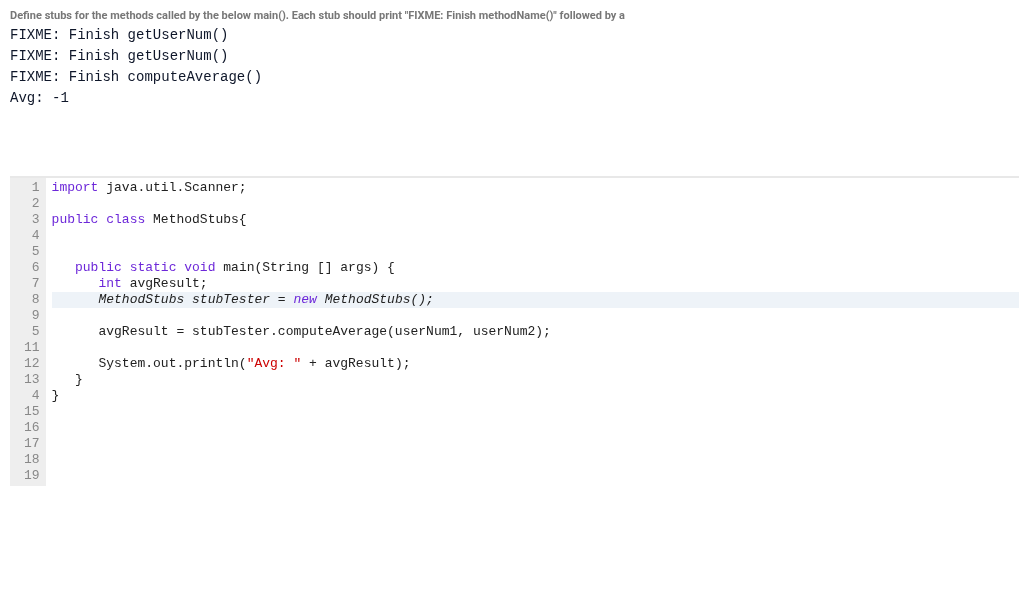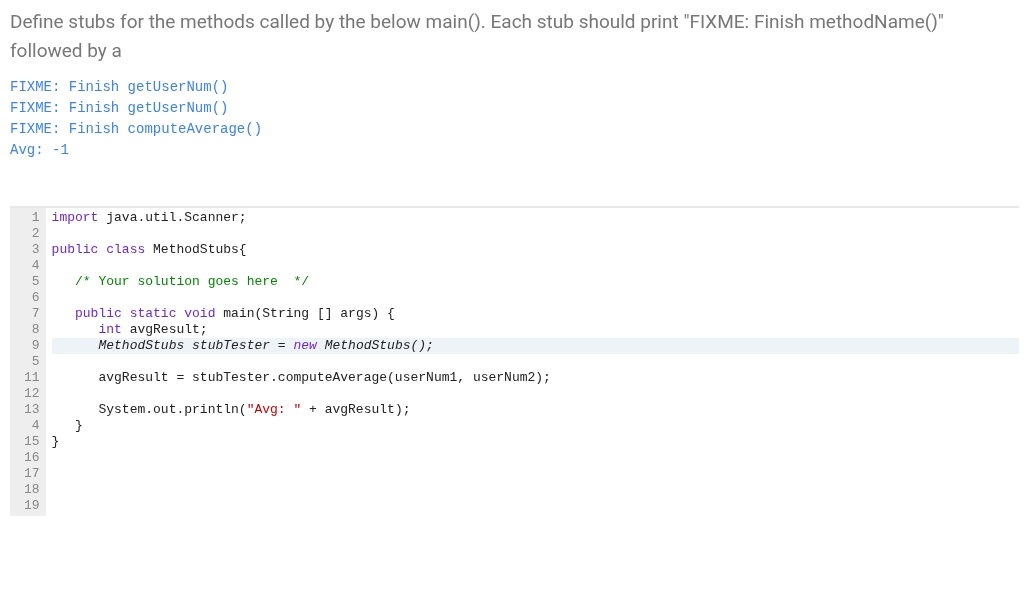--- a/index.html
+++ b/index.html
@@ -9,31 +9,30 @@
     }
     body {
       font-family: -apple-system, BlinkMacSystemFont, "Segoe UI", Roboto, Helvetica, Arial, sans-serif;
       background: #ffffff;
       color: #545454;
       padding: 8px 10px;
       font-size: 14px;
     }
     .question-text {
       color: #777777;
-      font-size: 19px;
+      font-size: 11px;
       line-height: 1.5;
-      margin-bottom: 12px;
-      font-weight: 400;
+      font-weight: 700;
     }
     .example-output {
       font-family: "Consolas", "Courier New", monospace;
       font-size: 14px;
-      color: #3b82f6;
+      color: #0f172a;
       line-height: 1.5;
-      margin-bottom: 45px;
+      margin-bottom: 67px;
       white-space: pre;
     }
     .code-editor {
       display: flex;
       font-family: "Consolas", "Courier New", monospace;
       font-size: 13px;
       line-height: 16px;
       background: #ffffff;
       border-top: 2px solid #e8e8e8;
     }
@@ -98,21 +97,20 @@
       <span class="ln">16</span>
       <span class="ln">17</span>
       <span class="ln">18</span>
       <span class="ln">19</span>
     </div>
   <div class="code-lines">
     <div class="line"><span class="kw">import</span><span> java.util.Scanner;</span></div>
     <div class="line"> </div>
     <div class="line"><span class="kw">public</span> <span class="kw">class</span><span> MethodStubs{</span></div>
     <div class="line"> </div>
-    <div class="line">   <span class="comment">/* Your solution goes here  */</span></div>
     <div class="line"> </div>
     <div class="line">   <span class="kw">public</span> <span class="kw">static</span> <span class="kw">void</span><span> main(String [] args) {</span></div>
     <div class="line">      <span class="kw">int</span><span> avgResult;</span></div>
     <div class="line hl">      <span>MethodStubs stubTester = </span><span class="kw">new</span><span> MethodStubs();</span></div>
     <div class="line"> </div>
     <div class="line">      <span>avgResult = stubTester.computeAverage(userNum1, userNum2);</span></div>
     <div class="line"> </div>
     <div class="line">      <span>System.out.println(</span><span class="str">"Avg: "</span><span> + avgResult);</span></div>
     <div class="line">   <span>}</span></div>
     <div class="line"><span>}</span></div>

